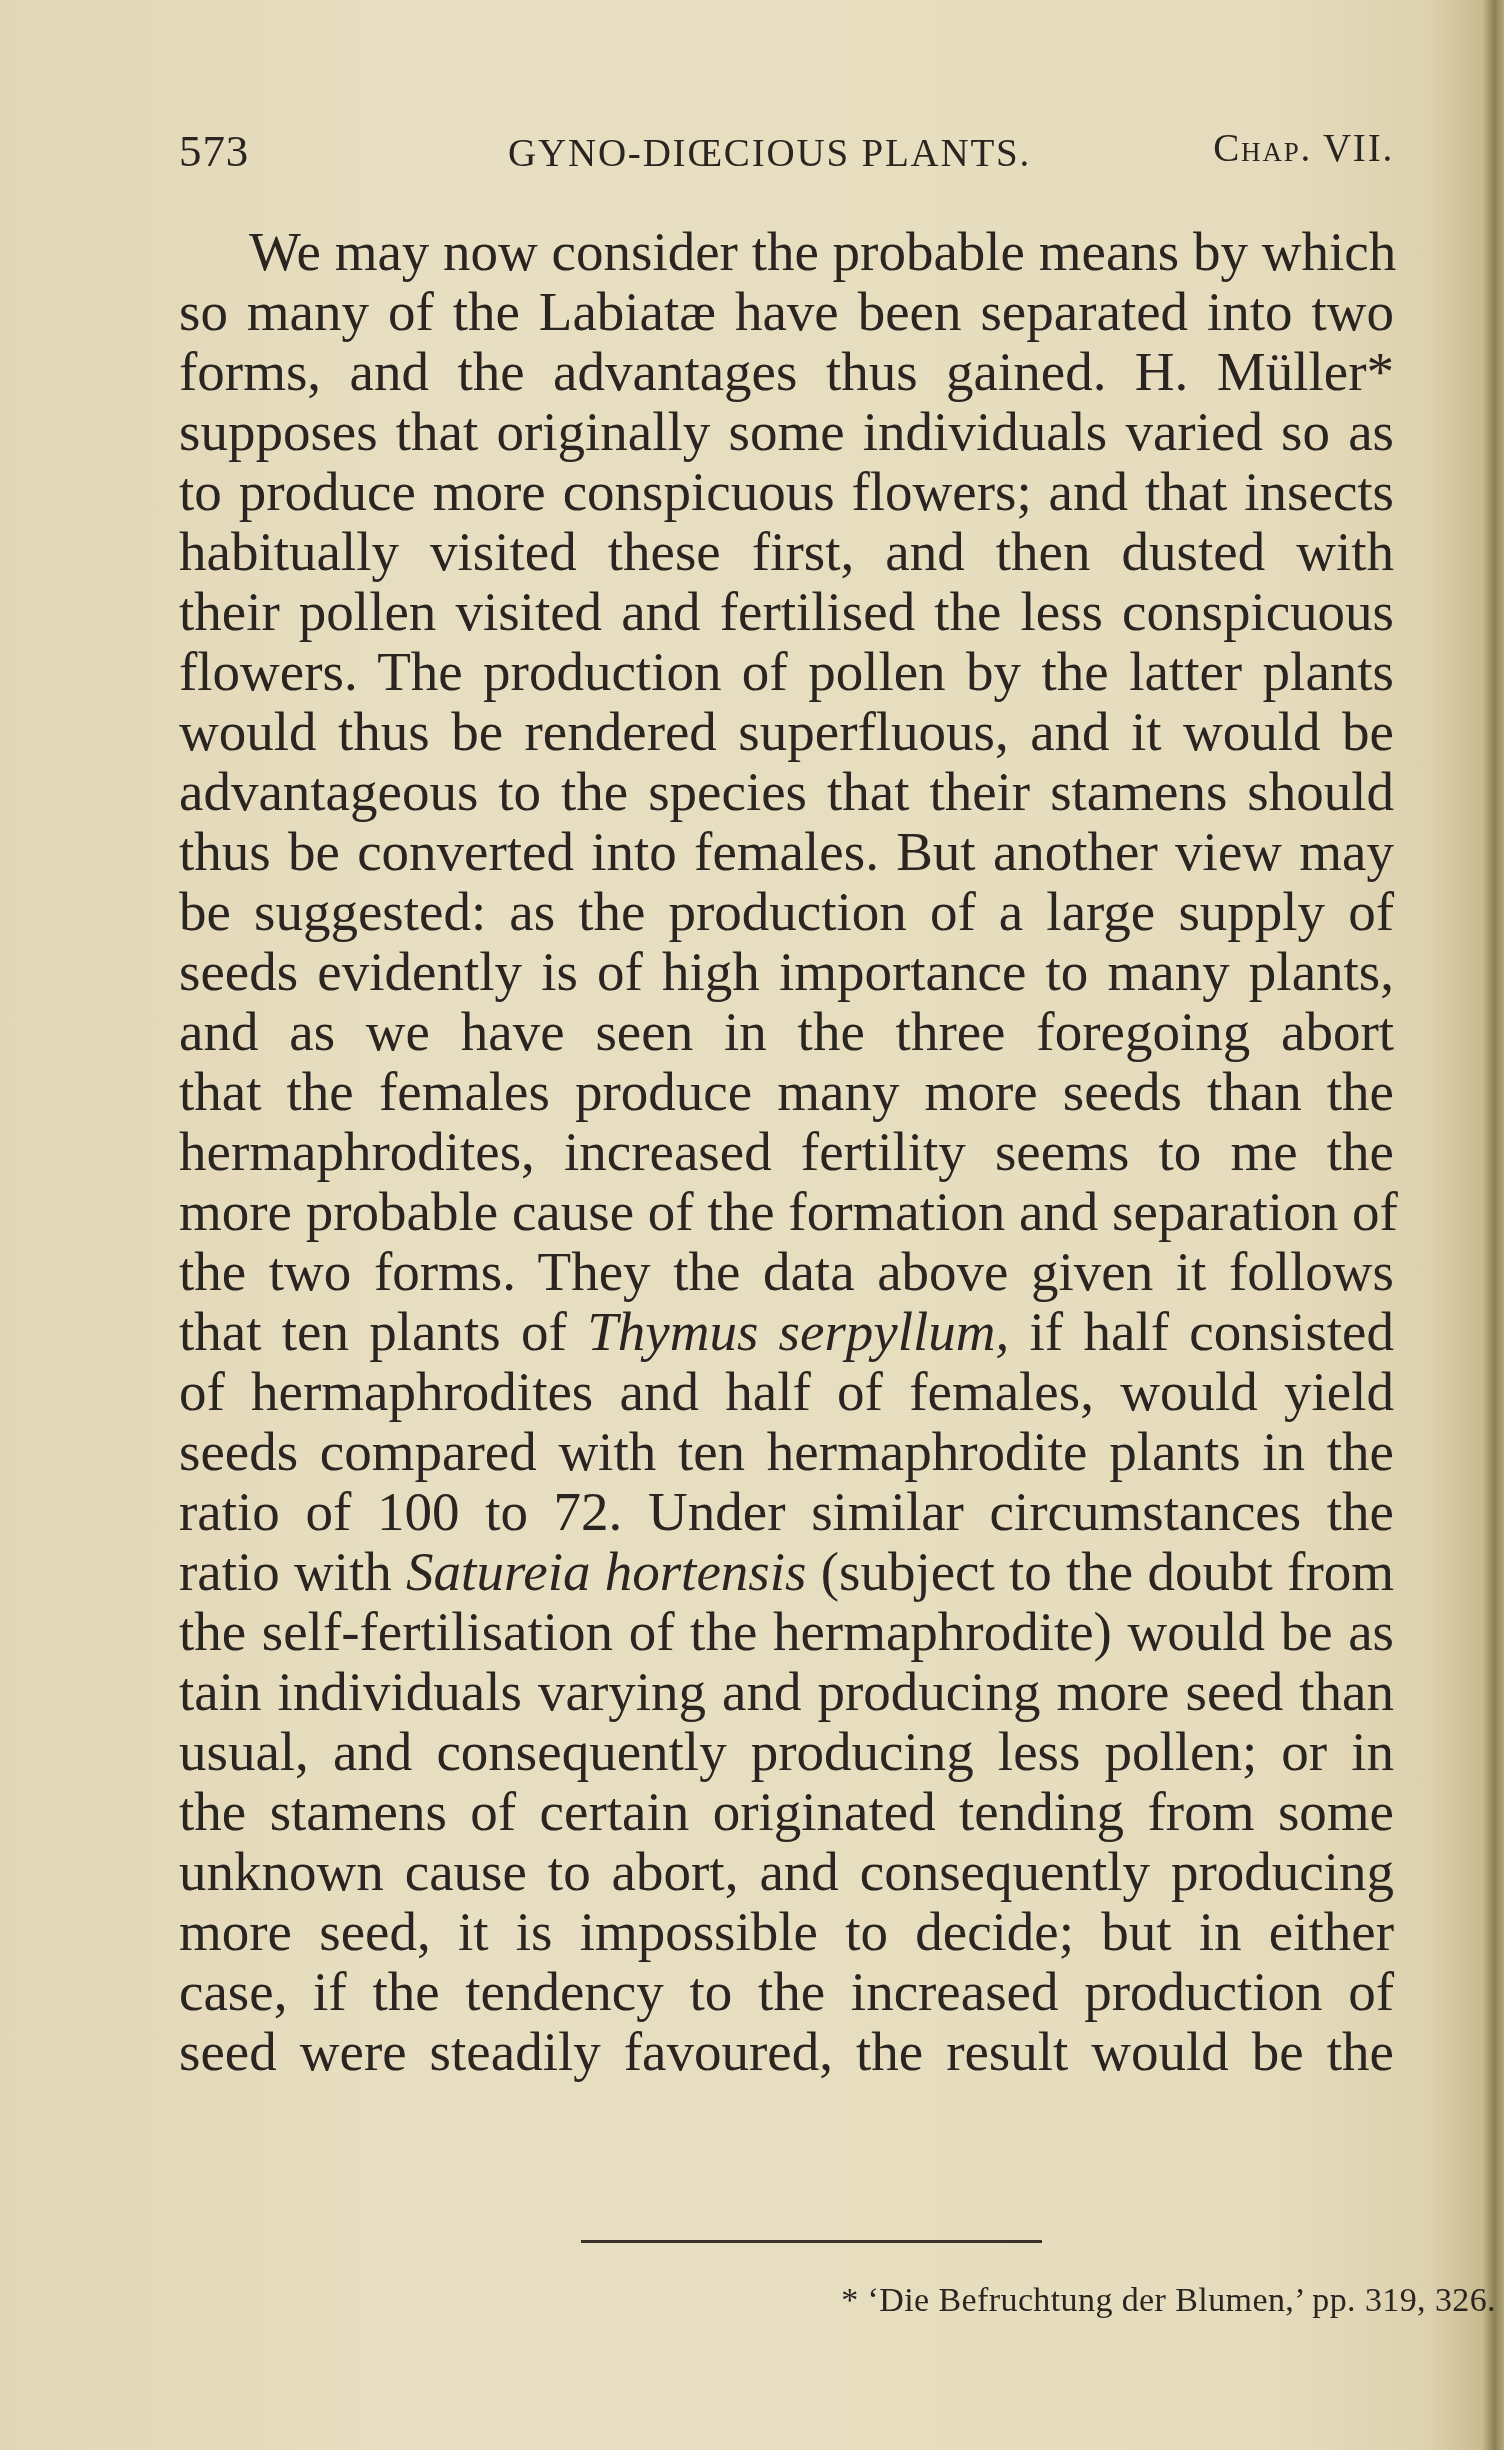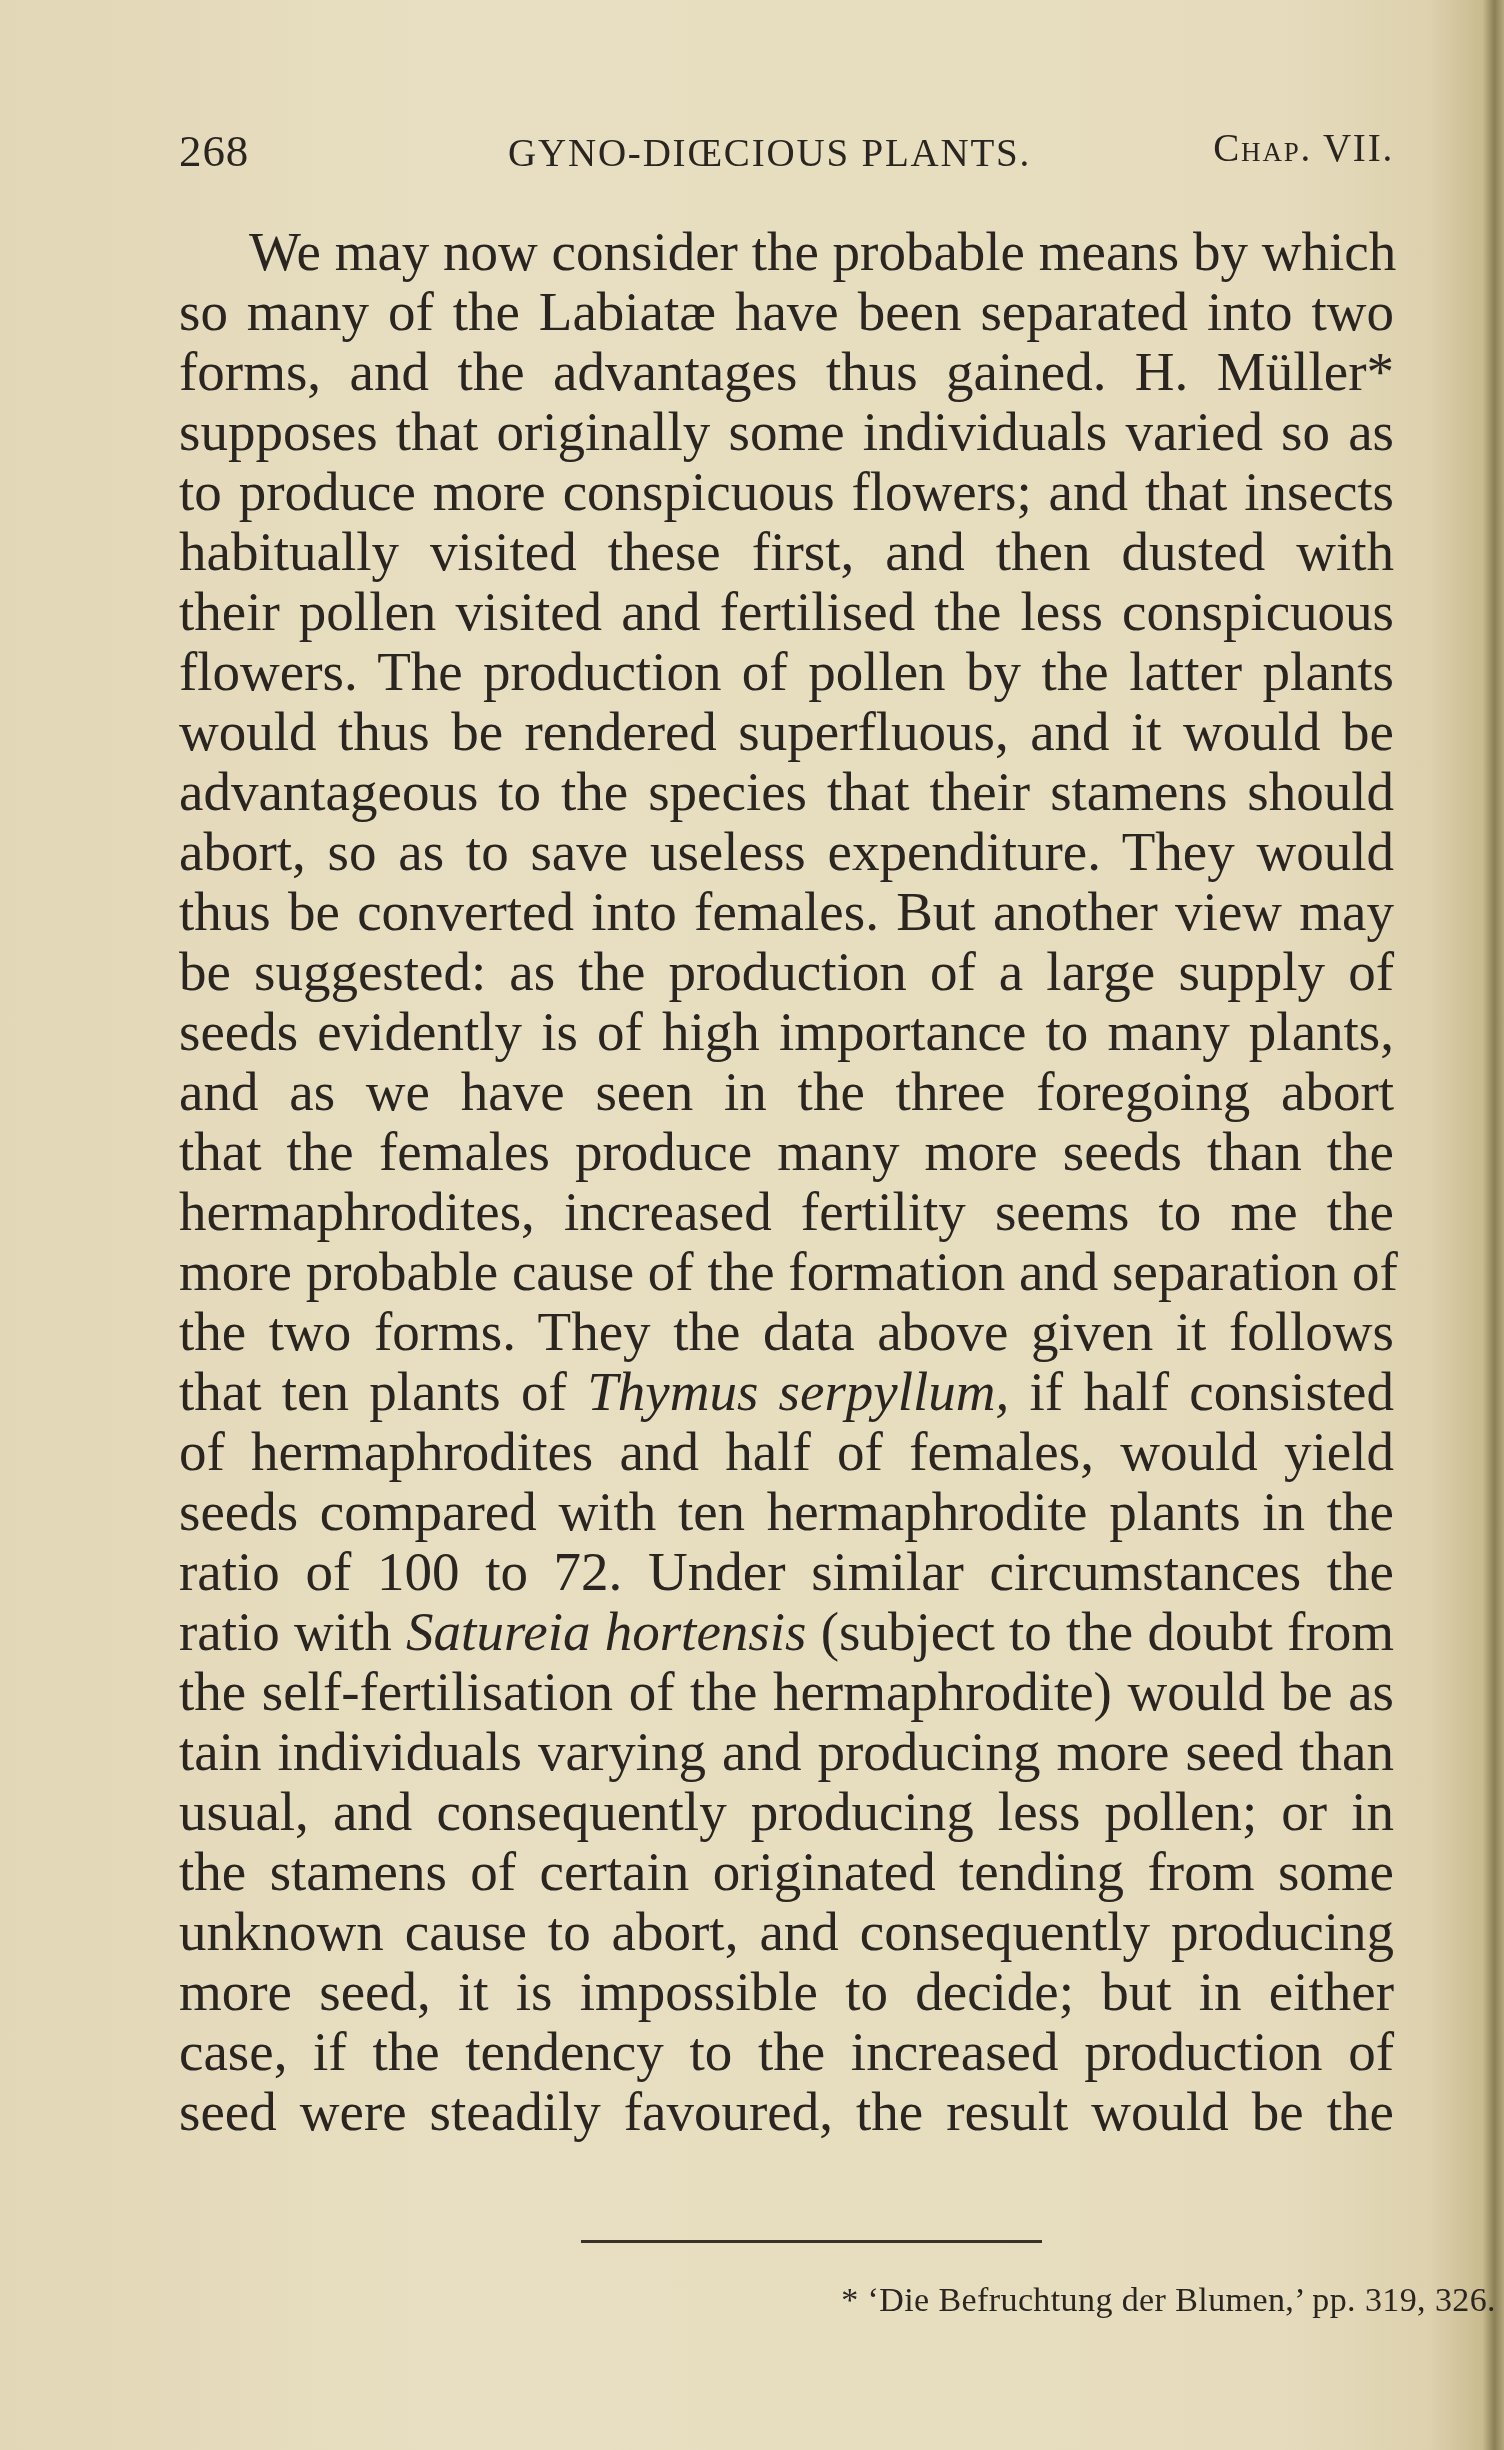--- a/index.html
+++ b/index.html
@@ -39,37 +39,36 @@
     font-size: 34px; letter-spacing: 0.4px;
   }
   .footnote .inner { position: relative; left: -9px; }
 </style>
 </head>
 <body>
 
 <div class="page">
 
   <div class="header">
-    <span class="folio">268</span>
+    <span class="folio">573</span>
     <span class="running">GYNO-DIŒCIOUS PLANTS.</span>
     <span class="chap">Chap. VII.</span>
   </div>
 
   <div class="body-text">
     <span class="line first">We may now consider the probable means by which</span>
     <span class="line">so many of the Labiatæ have been separated into two</span>
     <span class="line">forms, and the advantages thus gained. H. Müller*</span>
     <span class="line">supposes that originally some individuals varied so as</span>
     <span class="line">to produce more conspicuous flowers; and that insects</span>
     <span class="line">habitually visited these first, and then dusted with</span>
     <span class="line">their pollen visited and fertilised the less conspicuous</span>
     <span class="line">flowers. The production of pollen by the latter plants</span>
     <span class="line">would thus be rendered superfluous, and it would be</span>
     <span class="line">advantageous to the species that their stamens should</span>
-    <span class="line">abort, so as to save useless expenditure. They would</span>
     <span class="line">thus be converted into females. But another view may</span>
     <span class="line">be suggested: as the production of a large supply of</span>
     <span class="line">seeds evidently is of high importance to many plants,</span>
     <span class="line">and as we have seen in the three foregoing abort</span>
     <span class="line">that the females produce many more seeds than the</span>
     <span class="line">hermaphrodites, increased fertility seems to me the</span>
     <span class="line">more probable cause of the formation and separation of</span>
     <span class="line">the two forms. They the data above given it follows</span>
     <span class="line"><span>that ten plants of</span> <i>Thymus serpyllum,</i><span> if half consisted</span></span>
     <span class="line">of hermaphrodites and half of females, would yield</span>

